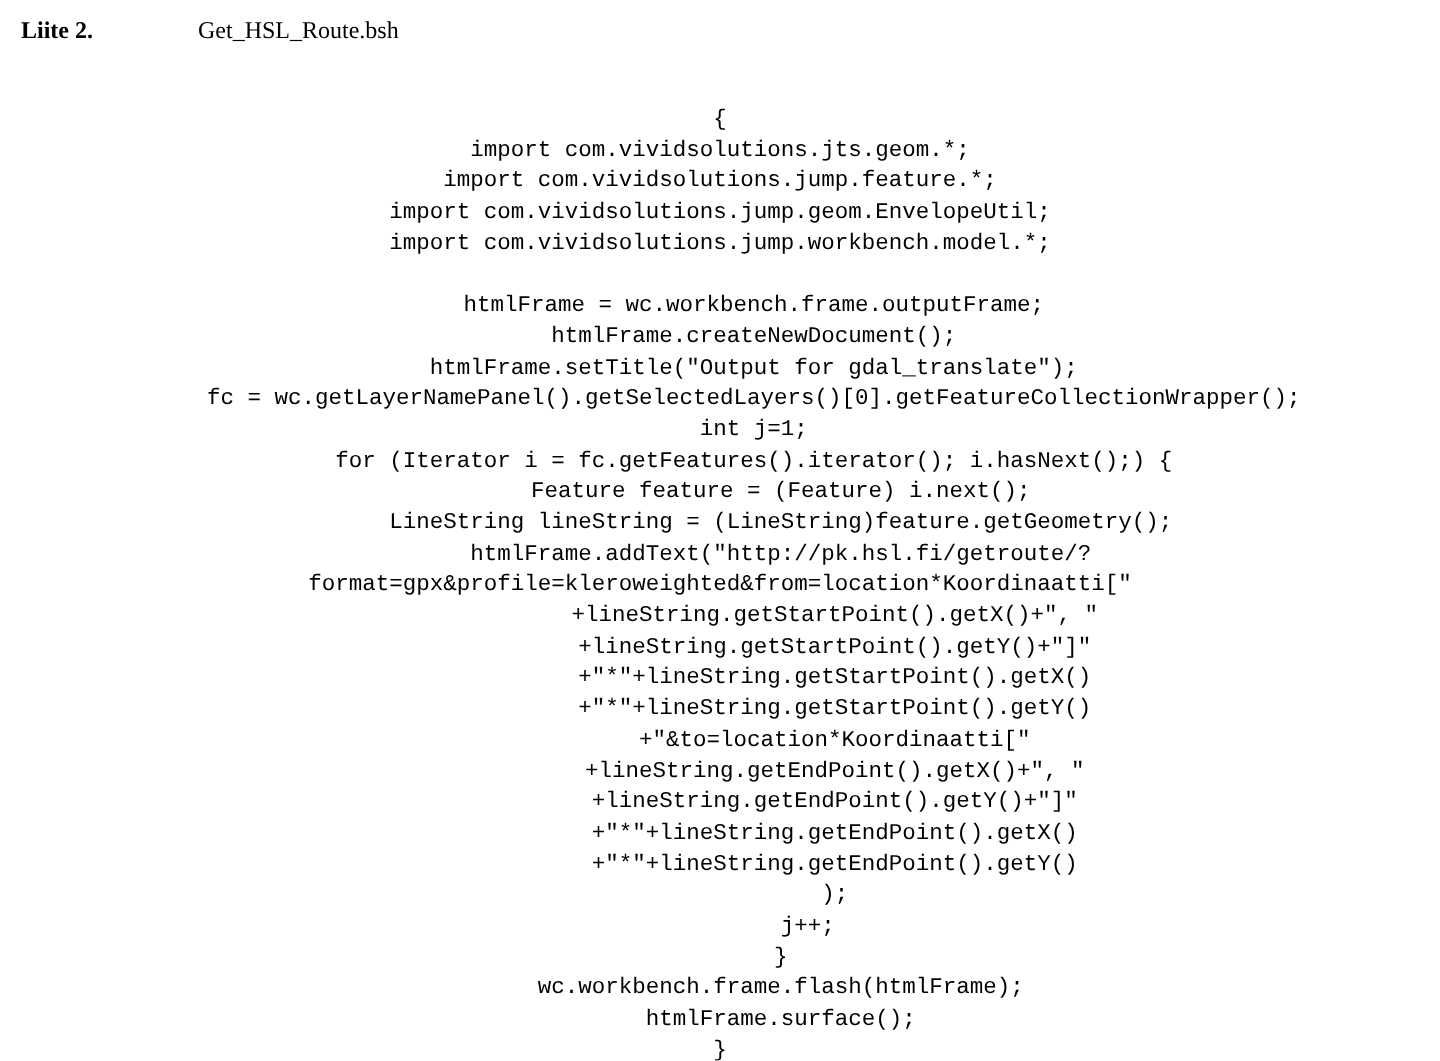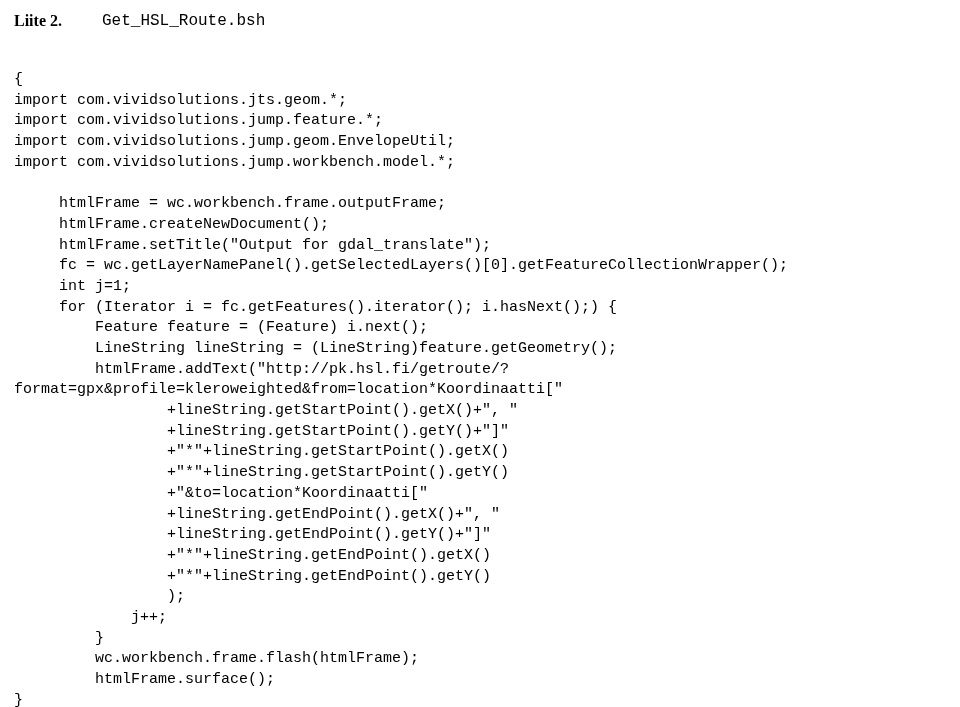--- a/index.html
+++ b/index.html
@@ -1,39 +1,39 @@
 <!DOCTYPE html>
 <html><head>
   <meta charset="utf-8">
   <style>
     * {
       margin: 0;
       padding: 0;
       box-sizing: border-box;
+      text-align: center;
     }
     body {
       font-family: "Times New Roman", Times, serif;
       background: #fff;
       width: 960px;
       height: 707px;
       padding: 10px 14px;
       font-size: 16px;
       line-height: 1.38;
       color: #000;
     }
     .header {
       display: flex;
       margin-bottom: 38px;
     }
     .header-left {
       font-weight: bold;
     }
     .header-right {
-      margin-left: 40px;
-      font-family: Liberation Mono, monospace;
+      margin-left: 70px;
     }
     .code {
       font-family: "Courier New", Courier, monospace;
       white-space: pre;
       font-size: 15px;
       line-height: 1.38;
     }
   </style>
 </head>
 <body>

